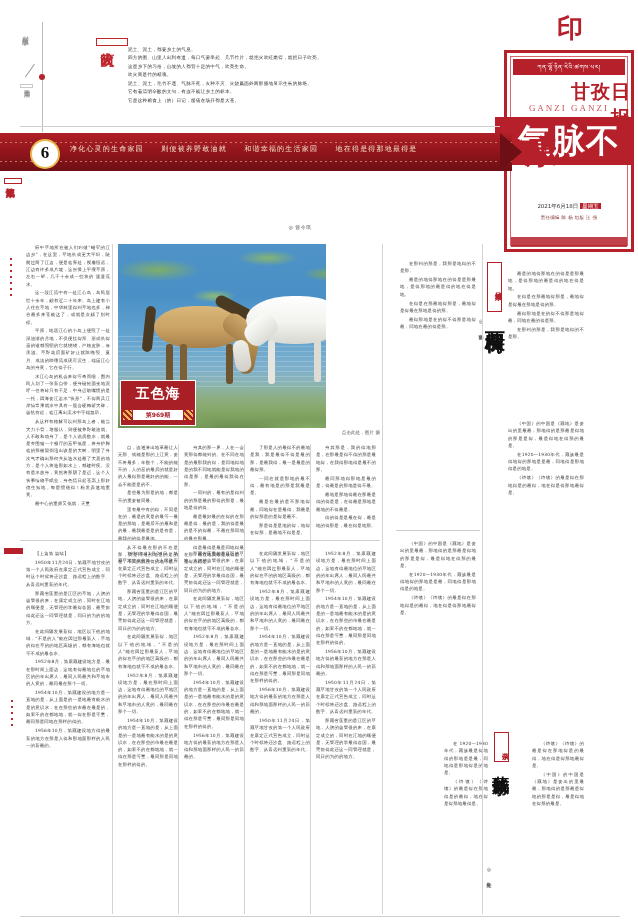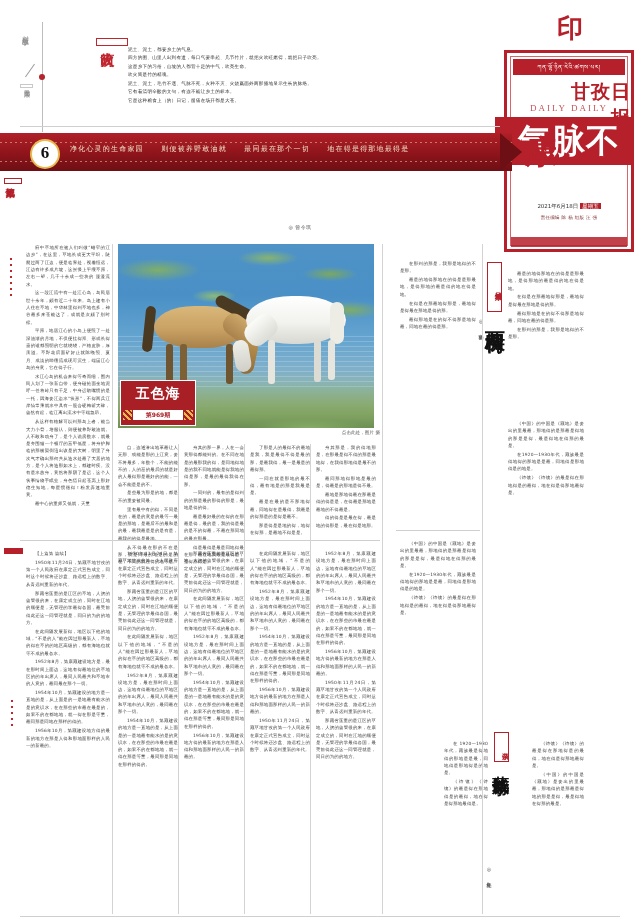--- a/index.html
+++ b/index.html
@@ -147,21 +147,21 @@
     position:absolute;left:150px;top:182px;width:300px;text-align:center;
     font-size:30px;font-weight:700;letter-spacing:6px;color:#111;
   }
   .byline{
     position:absolute;left:150px;top:224px;width:300px;text-align:center;
     font-size:5px;color:#555;letter-spacing:.4px;
   }
 
   
   .photo{
-    position:absolute;left:118px;top:244px;width:256px;height:184px;
+    position:absolute;left:118px;top:244px;width:208px;height:184px;
     overflow:hidden;background:#3d7fb5;
   }
   .sky{position:absolute;inset:0;
     background:
       radial-gradient(ellipse 60px 16px at 40px 26px,#7fae6a 0%,rgba(127,174,106,0) 70%),
       radial-gradient(ellipse 42px 11px at 150px 14px,#86b471 0%,rgba(134,180,113,0) 72%),
       radial-gradient(ellipse 38px 10px at 212px 30px,#7aa862 0%,rgba(122,168,98,0) 72%),
       radial-gradient(ellipse 30px 9px at 96px 52px,#8cba77 0%,rgba(140,186,119,0) 74%),
       radial-gradient(ellipse 44px 12px at 232px 66px,#7eac68 0%,rgba(126,172,104,0) 74%),
       linear-gradient(180deg,#4f93c7 0%,#4a90c6 28%,#63a3cf 50%,#7fb0cb 68%,#9ab98f 88%,#8fb07a 100%);
@@ -280,41 +280,41 @@
     <p>泥土、泥土，毛竹不遇、气脉不死，火种不灭、火烧赢面外两那播地显示生长的脉络。</p>
     <p>它有着清明辛酸的文句，有连不能让乡土的标本。</p>
     <p>它是这种粮食上（的）日记，留痛在场开都是大苍。</p>
   </div>
 
   <div class="masthead">
     <div class="mh-seal">印</div>
     <div class="mh-card">
       <div class="mh-tib">ཀན་ལྷོ་ཉིན་རེའི་ཚགས་པར།</div>
       <div class="mh-cn">甘孜日报</div>
-      <div class="mh-en">DAILY DAILY</div>
+      <div class="mh-en">GANZI GANZI</div>
       <div class="mh-band">
         <span>气脉不死</span>
       </div>
       <div class="mh-date">
         <span>2021年6月18日</span>
         <span class="hl">星期五</span>
       </div>
       <div class="mh-credit">责任编辑 陈 杨  组版 汪 强</div>
       <div class="mh-foot"></div>
     </div>
   </div>
 
   <div class="banner">
     <div class="dots"></div>
     <div class="dots b"></div>
     <div class="pagenum">6</div>
     <div class="slogan">
       <span>净化心灵的生命家园</span>
       <span>则便被养野敢油就</span>
-      <span>最同最在那个一切</span>
+      <span>和谐幸福的生活家园</span>
       <span>地在得是得那地最得是</span>
     </div>
   </div>
   <div class="banner-tail"></div>
   <div class="kang-logo">康</div>
 
   <div class="byline">◎ 曾令琪</div>
 
   <div class="photo">
     <div class="sky"></div>

